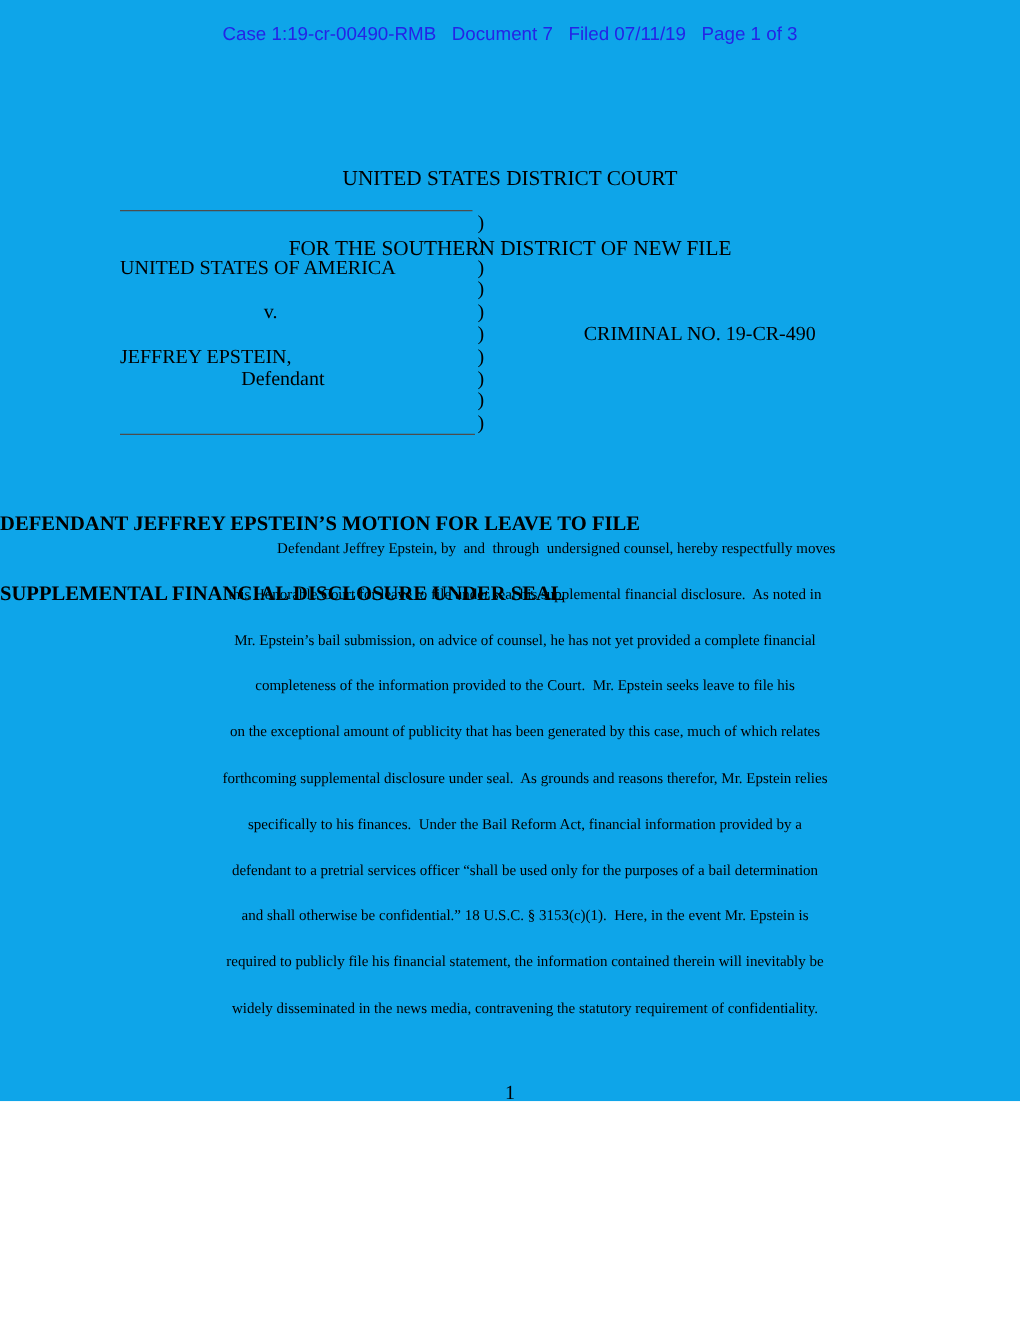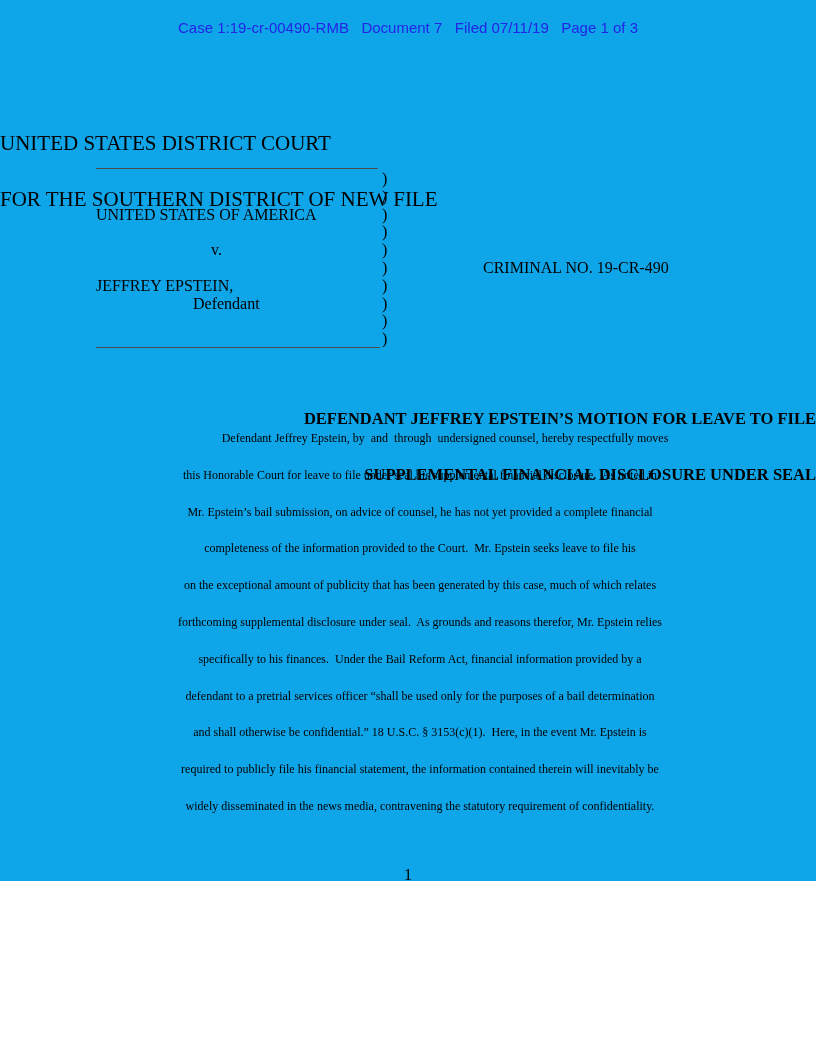--- a/index.html
+++ b/index.html
@@ -29,22 +29,22 @@
     color: #2424e6;
     white-space: pre;
   }
 
   
   .court-title {
     position: absolute;
     top: 97px;
     left: 0;
     width: 100%;
-    text-align: left;
-    font-size: 21px;
+    text-align: center;
+    font-size: 17px;
     line-height: 18.6px;
     white-space: pre;
   }
 
   
   .caption-line {
     position: absolute;
     height: 1px;
     background: #4d4d4d;
   }
@@ -60,29 +60,29 @@
   }
   .cap-row {
     position: relative;
     height: 17.8px;
     line-height: 17.8px;
   }
   .cap-left  { position: absolute; left: 0; white-space: pre; }
   .cap-left.pos-v         { left: 115px; }
   .cap-left.pos-defendant { left: 97px; }
   .cap-paren { position: absolute; left: 286px; }
-  .cap-right { position: absolute; left: 387px; white-space: pre; }
+  .cap-right { position: absolute; left: 371px; white-space: pre; }
 
   
   .motion-title {
     position: absolute;
     top: 373px;
     left: 0;
     width: 100%;
-    text-align: right;
+    text-align: left;
     font-weight: bold;
     font-size: 16.5px;
     line-height: 18.6px;
     white-space: pre;
   }
 
   
   .body-text {
     position: absolute;
     left: 96px;

